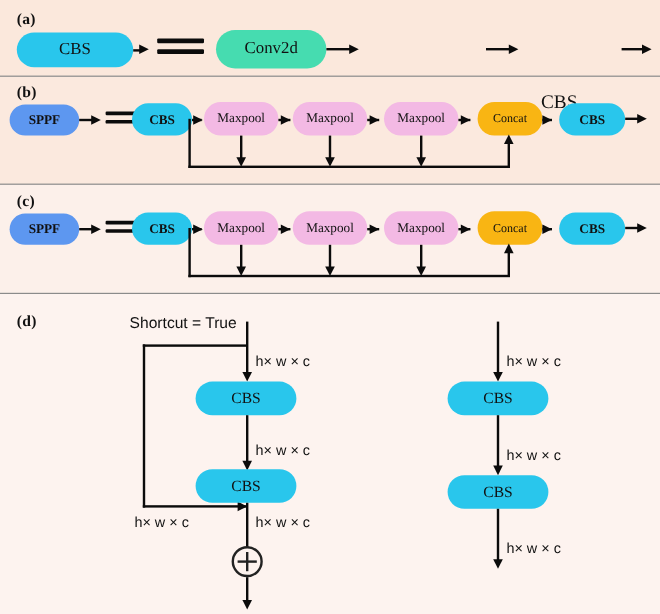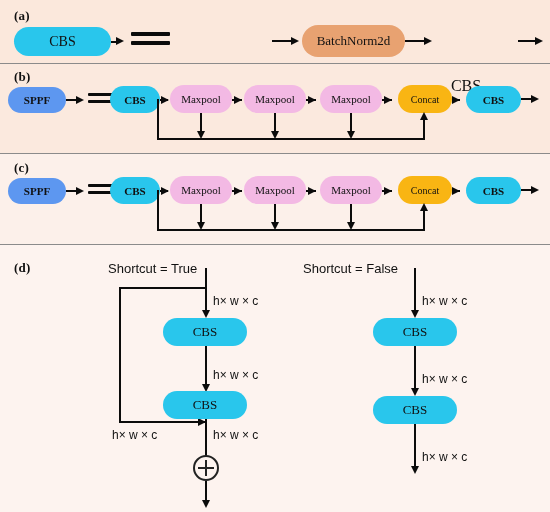--- a/index.html
+++ b/index.html
@@ -70,24 +70,24 @@
 
   <div class="node" data-name="node-cbs-a" style="left:14px;top:27px;width:97px;height:29px;background:#29c6ec;font-size:14px;">CBS</div>
   <div class="arr-r" style="left:116px;top:37px;" data-name="arrow-cbs-to-equals-a"></div>
   <div class="hl" style="left:111px;top:40.5px;width:8px;" data-name="line-cbs-to-equals-a"></div>
 
   <div class="eq" style="left:131px;top:32px;" data-name="equals-icon-a">
     <i style="width:39px;height:4px;margin-bottom:5px;"></i>
     <i style="width:39px;height:4px;"></i>
   </div>
 
+  <div class="node" data-name="node-conv2d" style="left:180px;top:25px;width:92px;height:32px;background:#46dcb0;font-size:14px;">Conv2d</div>
   <div class="hl" style="left:272px;top:40px;width:22px;" data-name="line-conv-to-bn"></div>
   <div class="arr-r" style="left:291px;top:36.5px;" data-name="arrow-conv-to-bn"></div>
 
-  <div class="node" data-name="node-batchnorm2d" style="left:302px;top:25px;width:103px;height:32px;background:#e8a271;font-size:13px;">BatchNorm2d</div>
   <div class="hl" style="left:405px;top:40px;width:22px;" data-name="line-bn-to-silu"></div>
   <div class="arr-r" style="left:424px;top:36.5px;" data-name="arrow-bn-to-silu"></div>
 
   <div class="hl" style="left:518px;top:40px;width:20px;" data-name="line-silu-out"></div>
   <div class="arr-r" style="left:535px;top:36.5px;" data-name="arrow-silu-out"></div>
 
   <div class="sep" id="sep1" data-name="separator-a-b"></div>
 
   <div class="panel" id="panel-b" data-name="panel-b"></div>
   <div class="plabel" style="left:14px;top:69px;" data-name="panel-b-label">(b)</div>
@@ -208,21 +208,20 @@
   <div class="node" data-name="node-cbs-2-true" style="left:163px;top:391px;width:84px;height:28px;background:#29c6ec;font-size:13px;">CBS</div>
 
   <div class="vl" style="left:205px;top:419px;height:37px;" data-name="line-cbs2-to-sum-true"></div>
   <div class="txt" style="left:213px;top:428px;font-size:12px;" data-name="dim-out-true">h× w × c</div>
 
   <div class="sum" style="left:193px;top:455px;width:26px;height:26px;" data-name="sum-node-true"></div>
 
   <div class="vl" style="left:205px;top:481px;height:22px;" data-name="line-sum-out-true"></div>
   <div class="arr-d" style="left:201.5px;top:500px;" data-name="arrow-sum-out-true"></div>
 
-  <div class="txt" style="left:303px;top:261px;font-size:13px;" data-name="shortcut-false-title">Shortcut = False</div>
 
   <div class="vl" style="left:414px;top:268px;height:46px;" data-name="line-trunk-false-top"></div>
   <div class="arr-d" style="left:410.5px;top:310px;" data-name="arrow-into-cbs1-false"></div>
   <div class="txt" style="left:422px;top:294px;font-size:12px;" data-name="dim-in-false">h× w × c</div>
 
   <div class="node" data-name="node-cbs-1-false" style="left:373px;top:318px;width:84px;height:28px;background:#29c6ec;font-size:13px;">CBS</div>
 
   <div class="vl" style="left:414px;top:346px;height:46px;" data-name="line-cbs1-to-cbs2-false"></div>
   <div class="arr-d" style="left:410.5px;top:388px;" data-name="arrow-into-cbs2-false"></div>
   <div class="txt" style="left:422px;top:372px;font-size:12px;" data-name="dim-mid-false">h× w × c</div>

